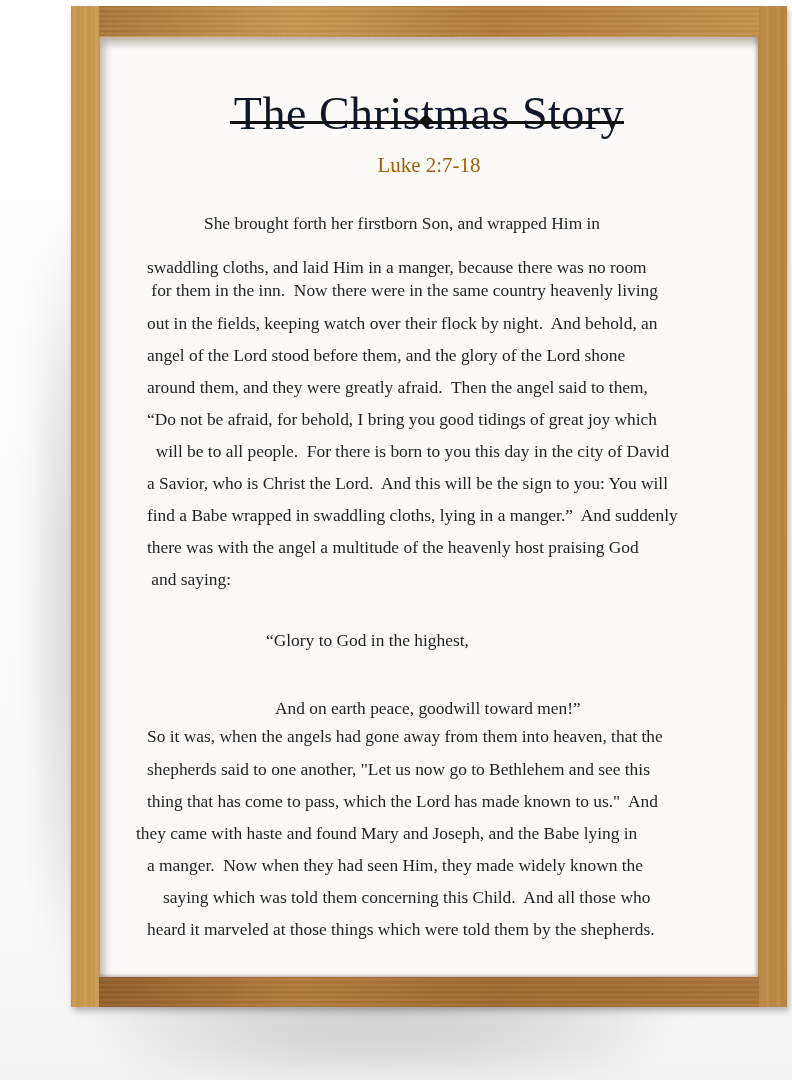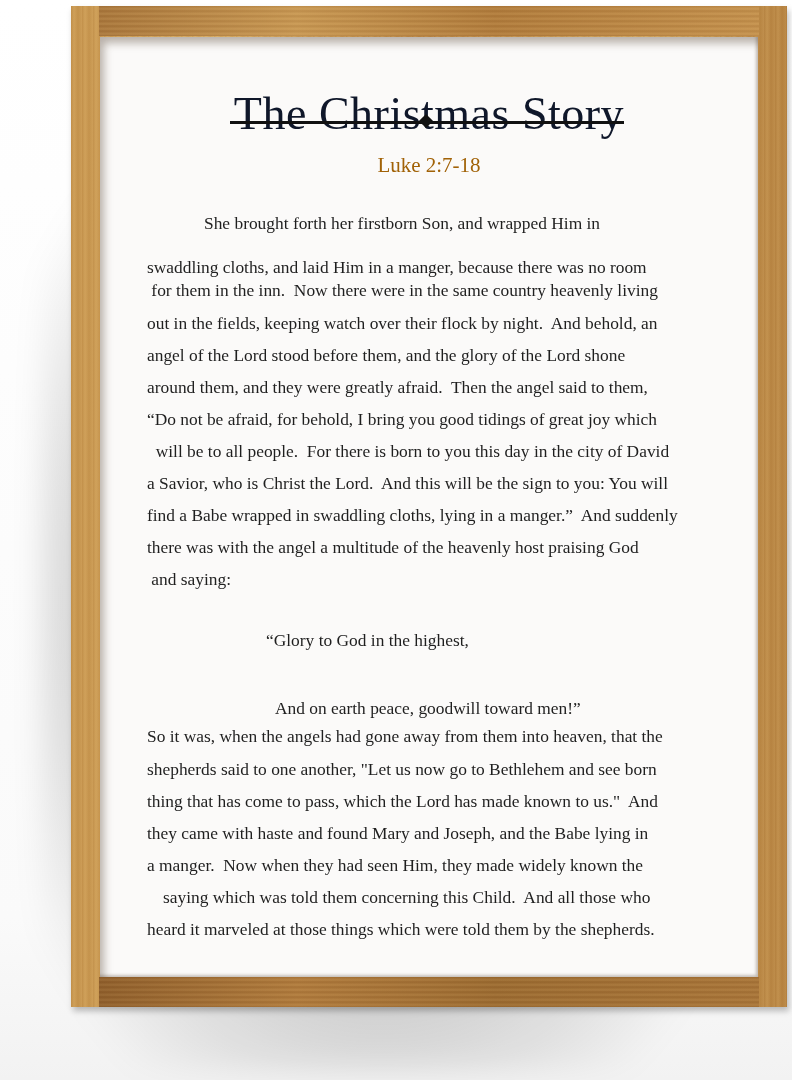--- a/index.html
+++ b/index.html
@@ -82,19 +82,19 @@
   <div class="line" style="left:47px;  top:436px;">a Savior, who is Christ the Lord.  And this will be the sign to you: You will</div>
   <div class="line" style="left:47px;  top:404px;">  will be to all people.  For there is born to you this day in the city of David</div>
   <div class="line" style="left:47px;  top:468px;">find a Babe wrapped in swaddling cloths, lying in a manger.”  And suddenly</div>
   <div class="line" style="left:47px;  top:500px;">there was with the angel a multitude of the heavenly host praising God</div>
   <div class="line" style="left:47px;  top:532px;"> and saying:</div>
 
   <div class="line" style="left:166px; top:593px;">“Glory to God in the highest,</div>
   <div class="line" style="left:175px; top:625px;margin-top:36px;">And on earth peace, goodwill toward men!”</div>
 
   <div class="line" style="left:47px; top:689px;">So it was, when the angels had gone away from them into heaven, that the</div>
-  <div class="line" style="left:47px; top:722px;">shepherds said to one another, "Let us now go to Bethlehem and see born</div>
+  <div class="line" style="left:47px; top:722px;">shepherds said to one another, "Let us now go to Bethlehem and see this</div>
   <div class="line" style="left:47px; top:754px;">thing that has come to pass, which the Lord has made known to us."  And</div>
-  <div class="line" style="left:47px; top:786px;text-align:right;">they came with haste and found Mary and Joseph, and the Babe lying in</div>
+  <div class="line" style="left:36px; top:786px;text-align:right;">they came with haste and found Mary and Joseph, and the Babe lying in</div>
   <div class="line" style="left:47px; top:818px;">a manger.  Now when they had seen Him, they made widely known the</div>
   <div class="line" style="left:47px; top:850px;margin-left:16px;">saying which was told them concerning this Child.  And all those who</div>
   <div class="line" style="left:47px; top:882px;">heard it marveled at those things which were told them by the shepherds.</div>
 </div>
 
 </body></html>

